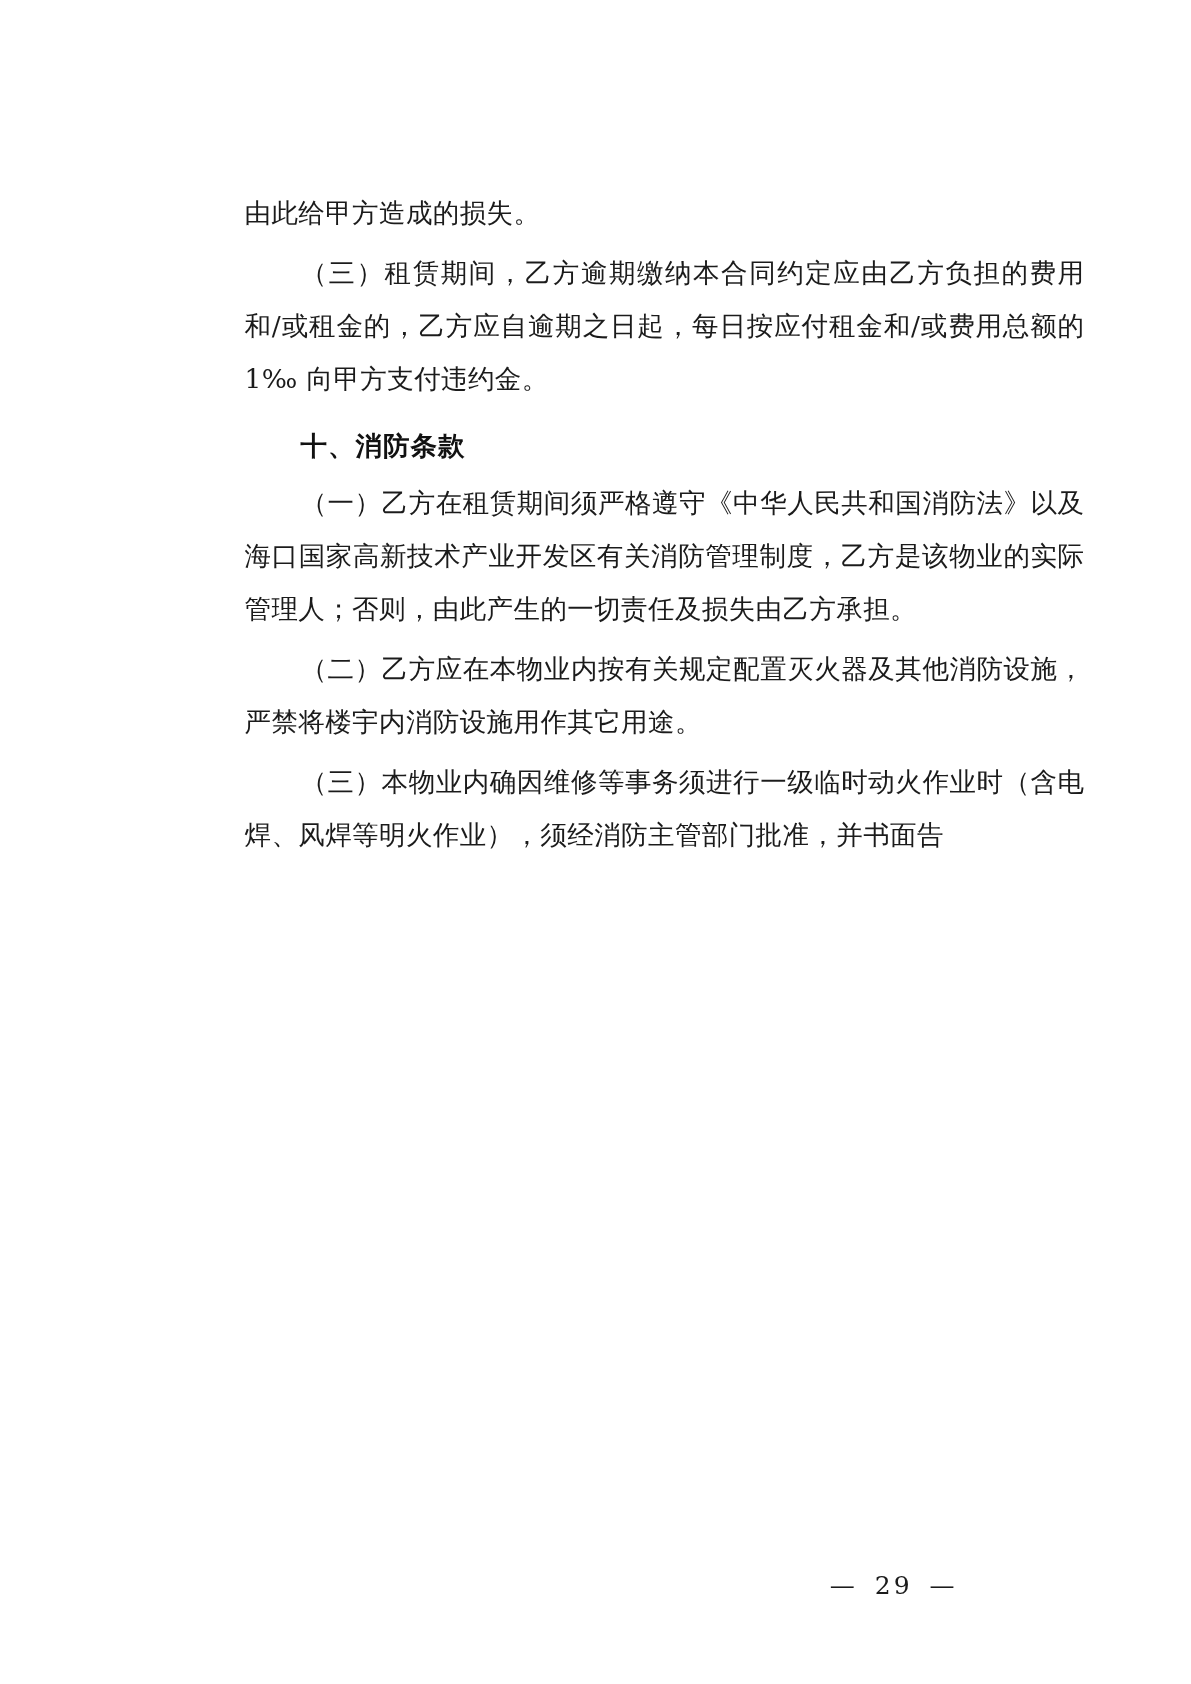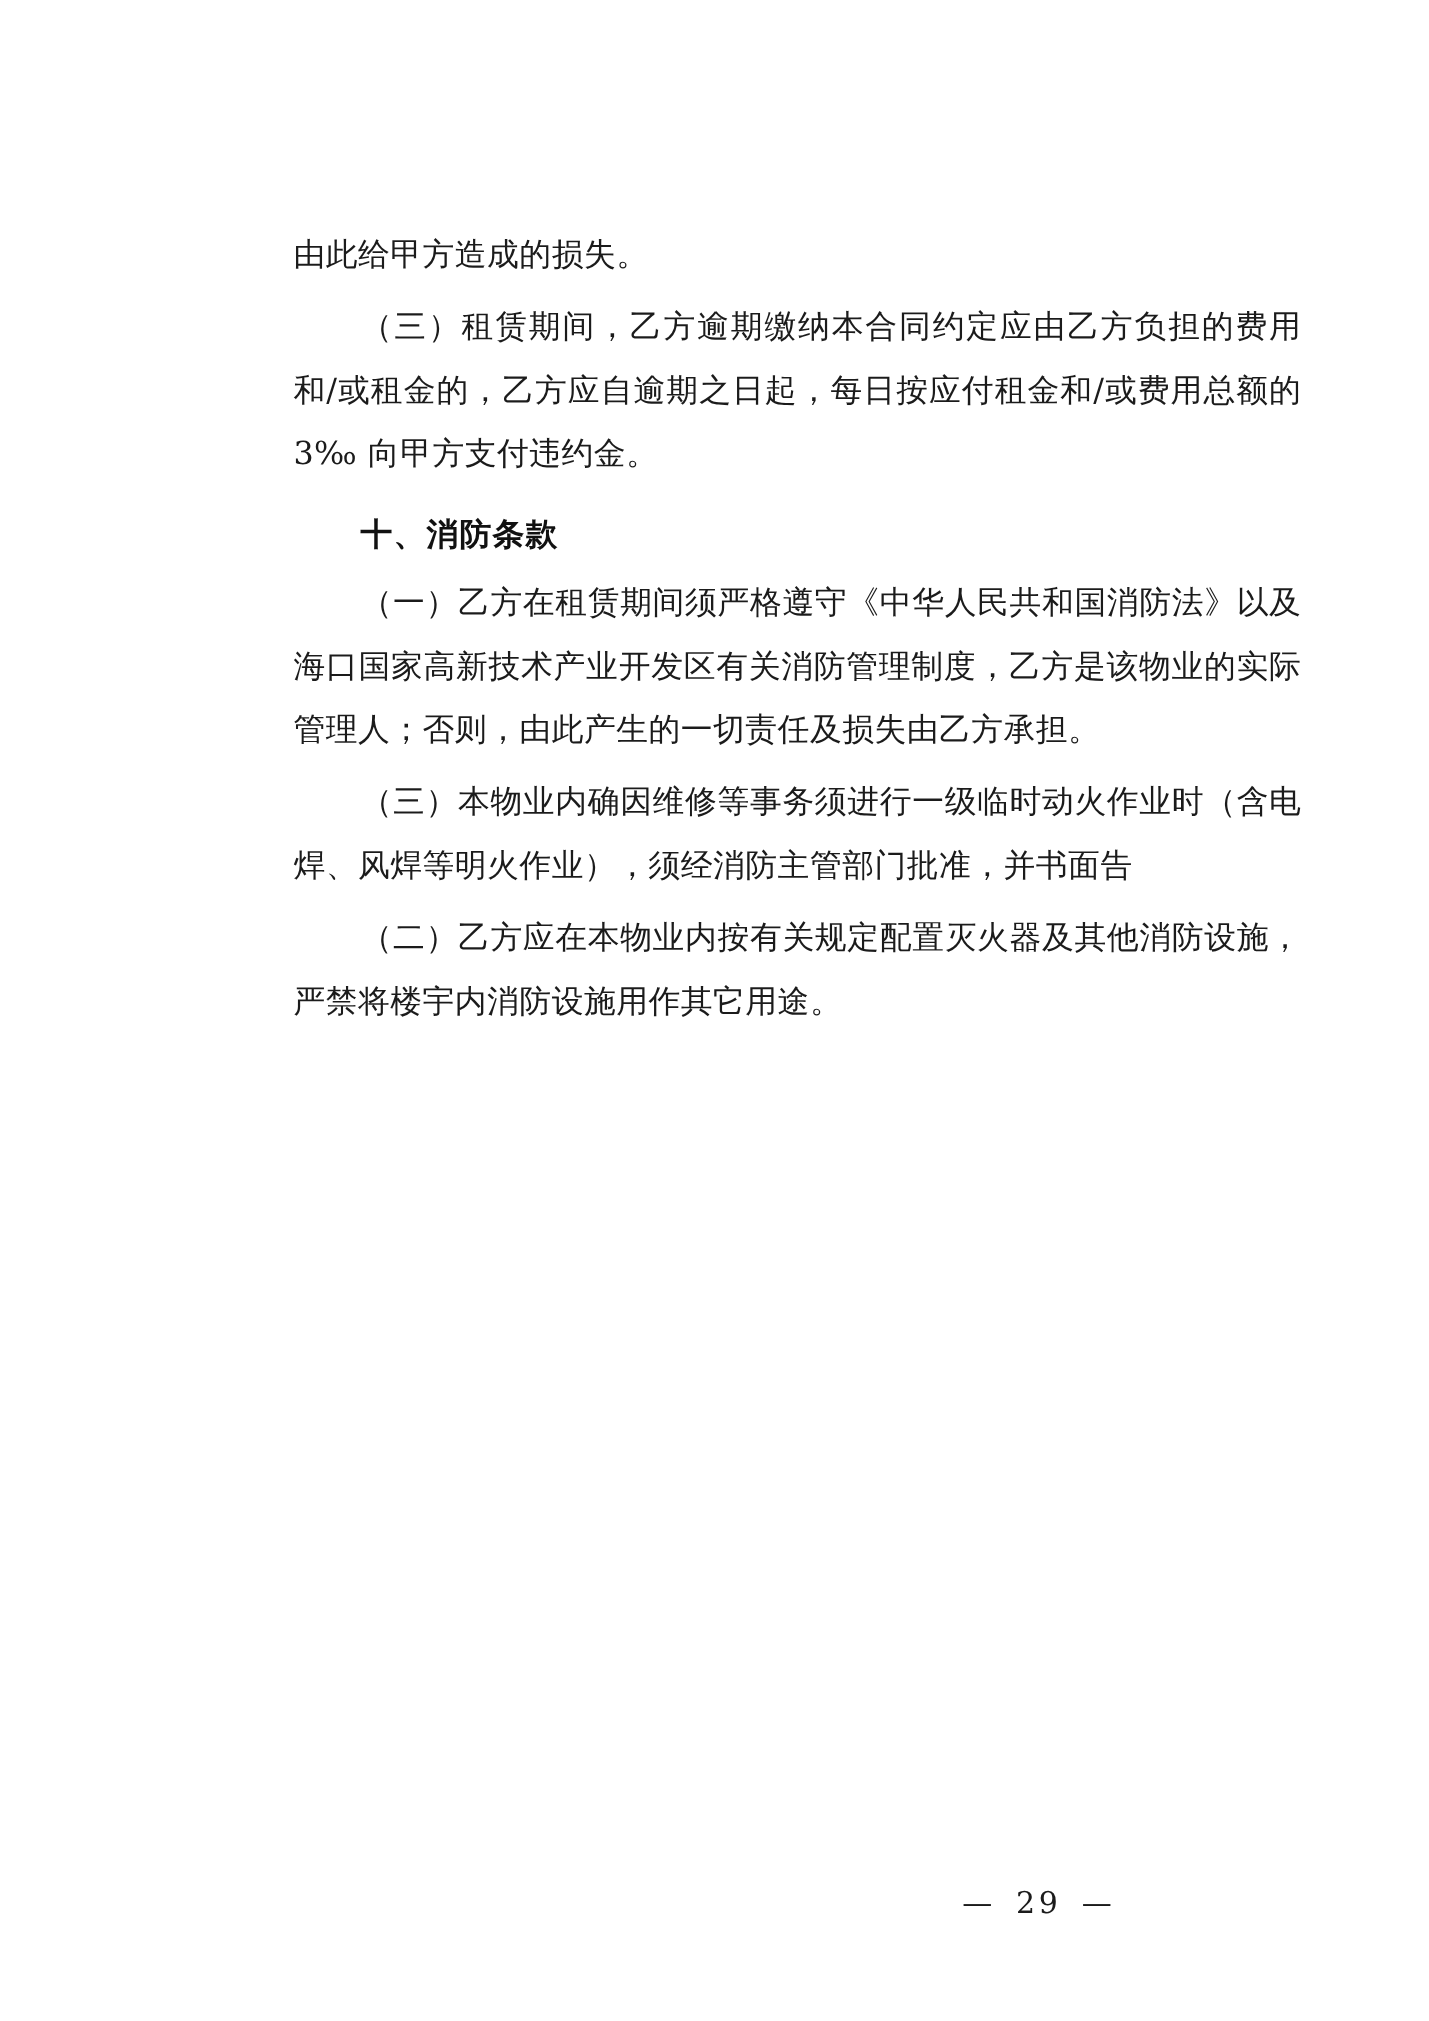--- a/index.html
+++ b/index.html
@@ -57,45 +57,45 @@
     letter-spacing: 3px;
     color: #1b1b1b;
     font-family: "DejaVu Serif", "Liberation Serif", serif;
   }
   .footer .pagenum {
     display: inline-block;
     padding: 0 6px;
   }
   .footer-inner {
     position: absolute;
-    right: 160px;
+    right: 132px;
     bottom: 0;
     white-space: nowrap;
   }
 </style>
 </head>
 <body>
 
 <div class="page">
 
   <div class="body-area">
 
     <p class="para plain">由此给甲方造成的损失。</p>
 
-    <p class="para indent">（三）租赁期间，乙方逾期缴纳本合同约定应由乙方负担的费用和/或租金的，乙方应自逾期之日起，每日按应付租金和/或费用总额的 3‰ 向甲方支付违约金。</p>
+    <p class="para indent">（三）租赁期间，乙方逾期缴纳本合同约定应由乙方负担的费用和/或租金的，乙方应自逾期之日起，每日按应付租金和/或费用总额的 1‰ 向甲方支付违约金。</p>
 
 
 
     <p class="heading">十、消防条款</p>
 
     <p class="para indent">（一）乙方在租赁期间须严格遵守《中华人民共和国消防法》以及海口国家高新技术产业开发区有关消防管理制度，乙方是该物业的实际管理人；否则，由此产生的一切责任及损失由乙方承担。</p>
 
+    <p class="para indent">（二）乙方应在本物业内按有关规定配置灭火器及其他消防设施，严禁将楼宇内消防设施用作其它用途。</p>
+
     <p class="para indent">（三）本物业内确因维修等事务须进行一级临时动火作业时（含电焊、风焊等明火作业），须经消防主管部门批准，并书面告</p>
-
-    <p class="para indent">（二）乙方应在本物业内按有关规定配置灭火器及其他消防设施，严禁将楼宇内消防设施用作其它用途。</p>
 
   </div>
 
   <div class="footer">
     <div class="footer-inner">
       <span>—</span>
       <span class="pagenum">29</span>
       <span>—</span>
     </div>
   </div>

